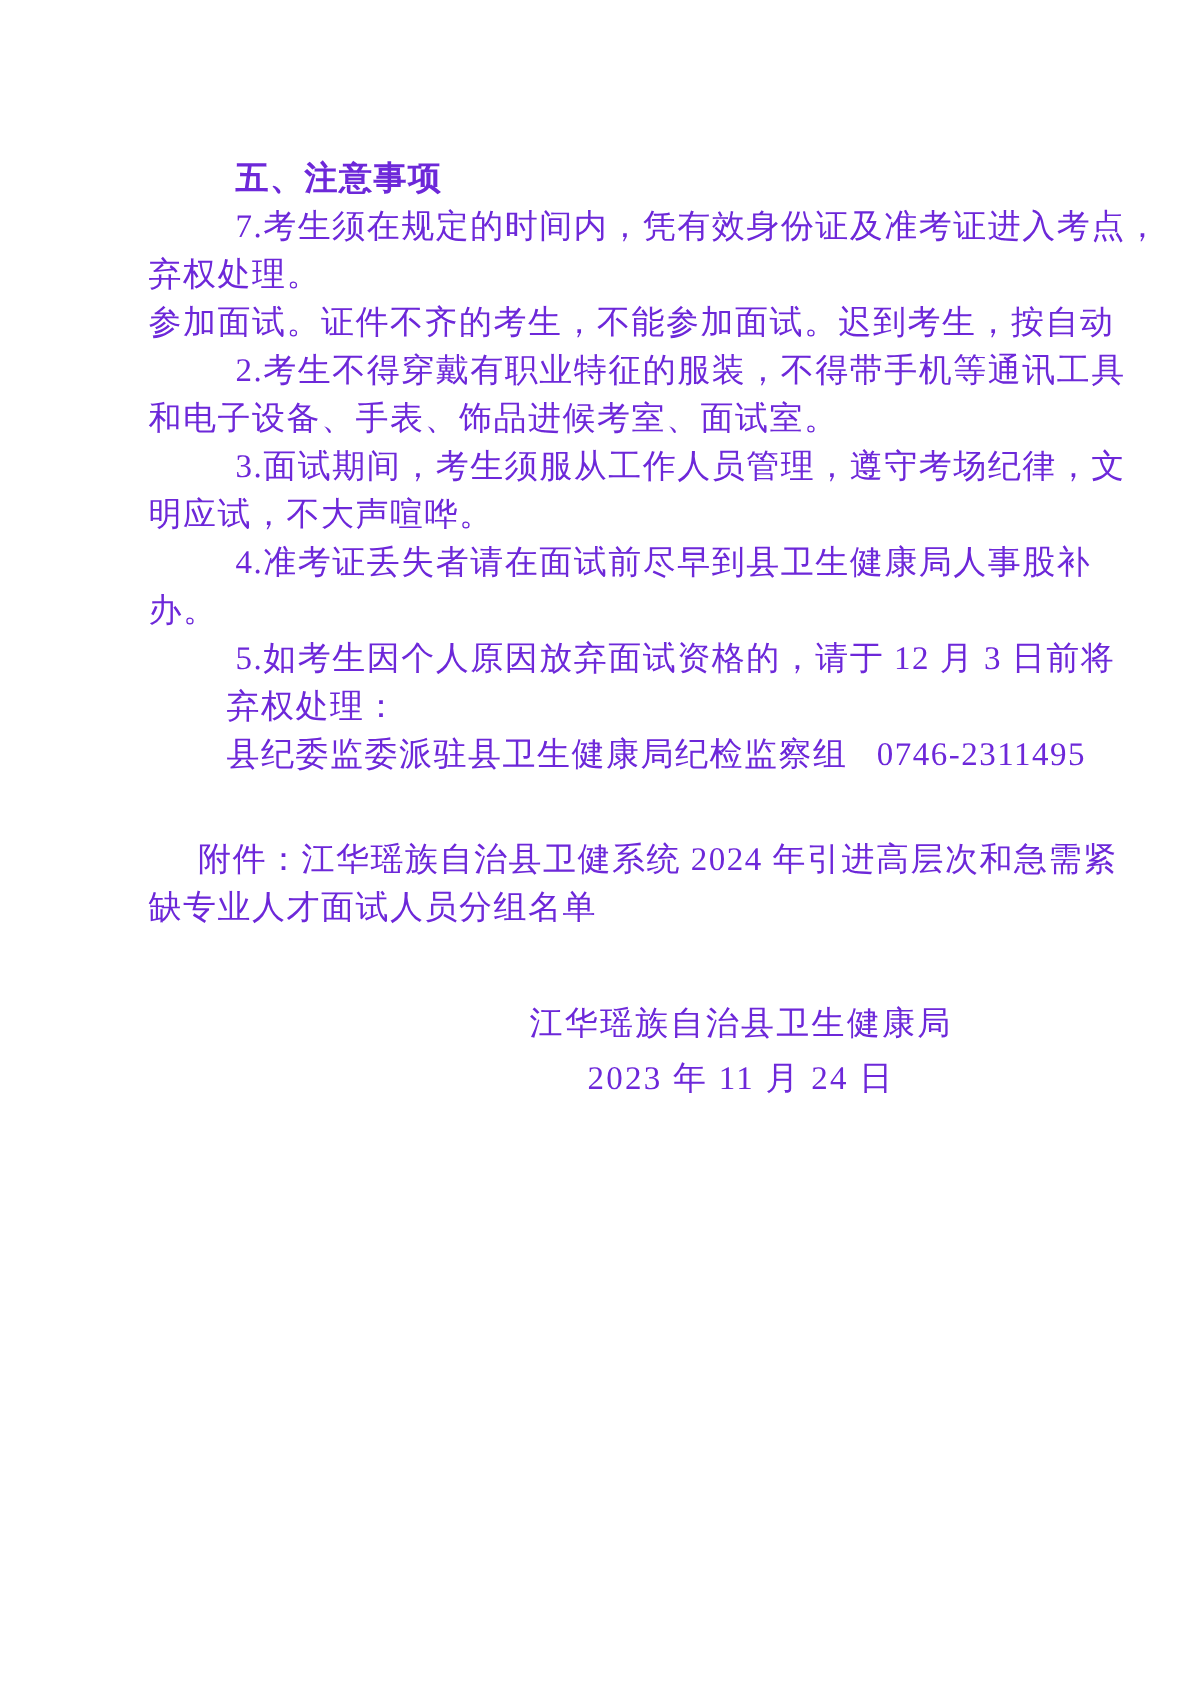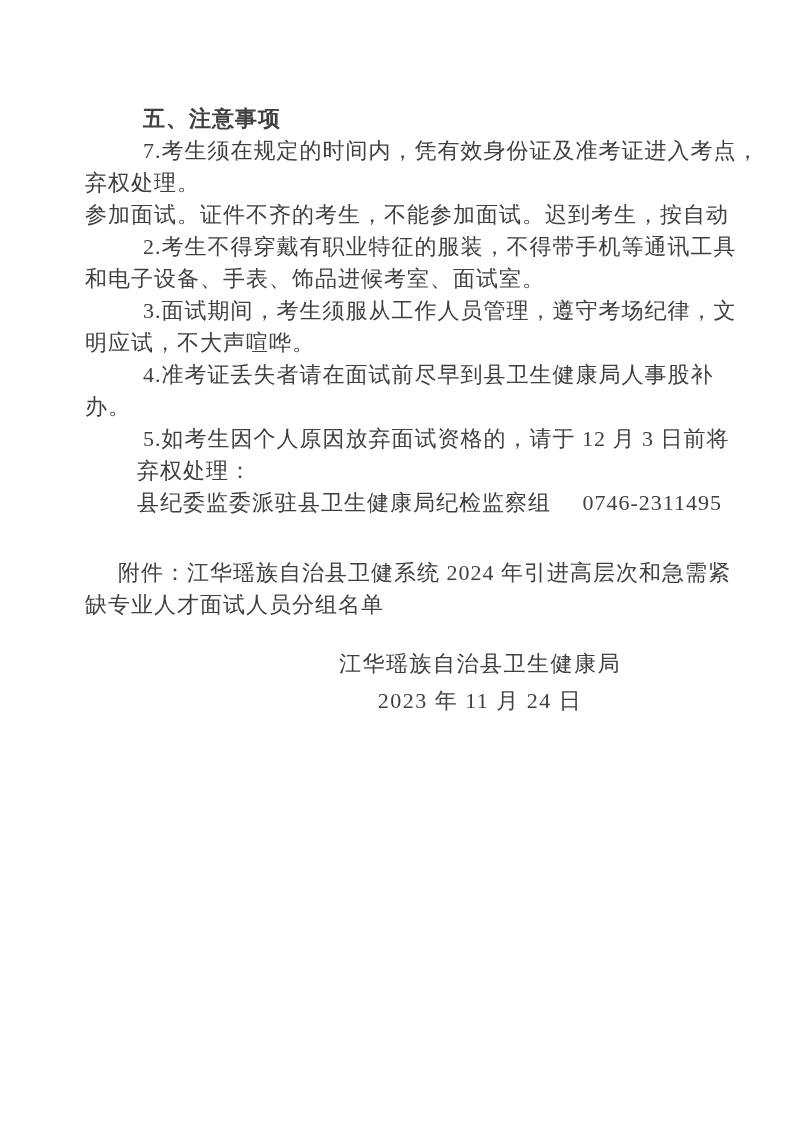--- a/index.html
+++ b/index.html
@@ -9,24 +9,24 @@
   }
   .page {
     position: relative;
     width: 792px;
     height: 1121px;
     background: #ffffff;
     overflow: hidden;
   }
   .content {
     position: absolute;
-    left: 85px;
+    left: 99px;
     top: 103px;
     width: 625px;
-    color: #404040;
+    color: #6d28d9;
   }
   .line {
     height: 32px;
     line-height: 32px;
     font-size: 22px;
     letter-spacing: 1px;
     white-space: nowrap;
   }
   .heading {
     text-indent: 58px;
@@ -39,23 +39,23 @@
     text-align: justify;
     text-align-last: justify;
   }
   .phone-row { position: relative; }
   .phone-abs {
     position: absolute;
     left: 390px;
     top: 0;
     letter-spacing: 1px;
   }
-  .phone-gap { margin-left: 25px; text-align: center; }
+  .phone-gap { margin-left: 13px; text-align: center; }
   .signature {
-    margin-top: 24px;
+    margin-top: 42px;
     margin-left: 165px;
     width: 460px;
     text-align: center;
   }
   .sig-line {
     height: 37px;
     line-height: 37px;
     font-size: 22px;
     letter-spacing: 1.5px;
   }

